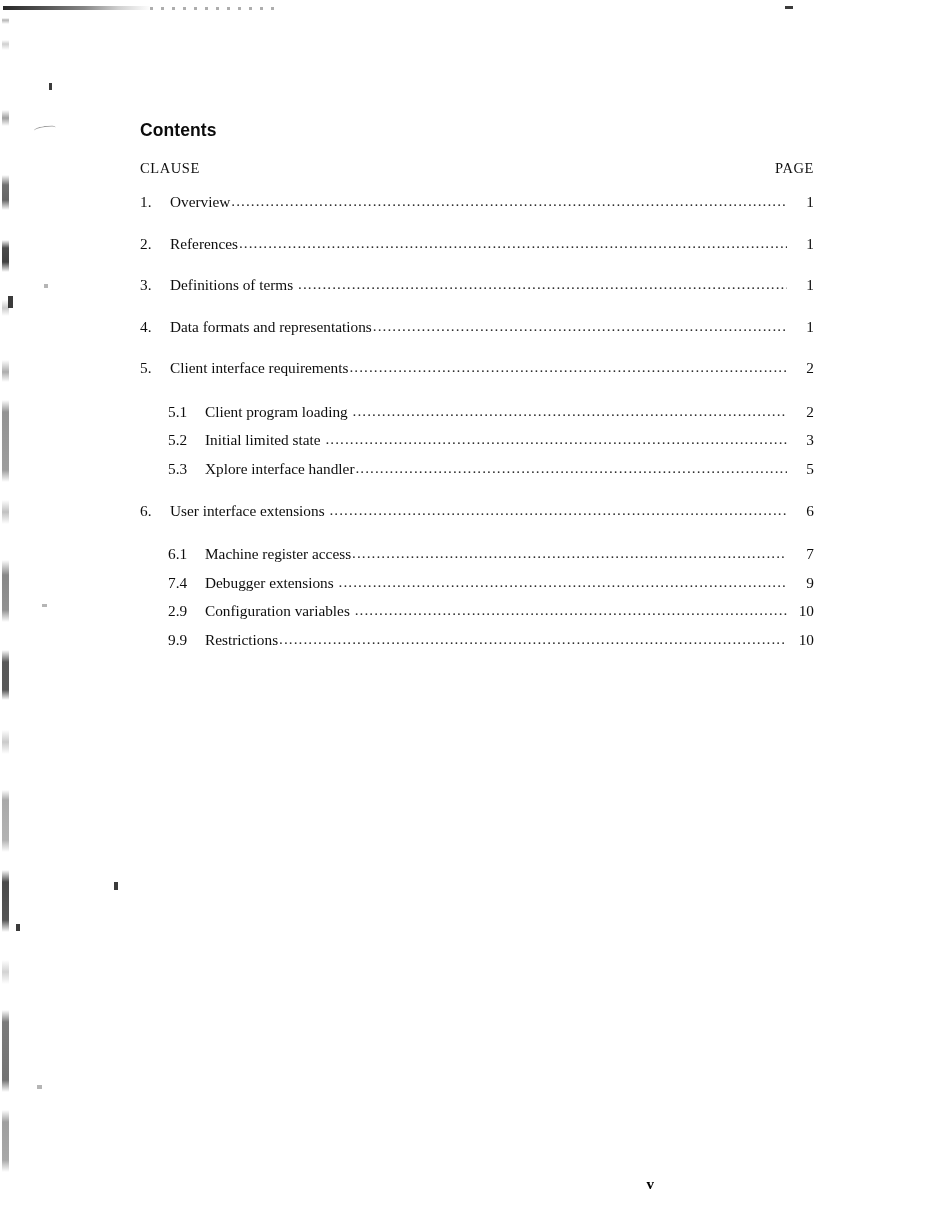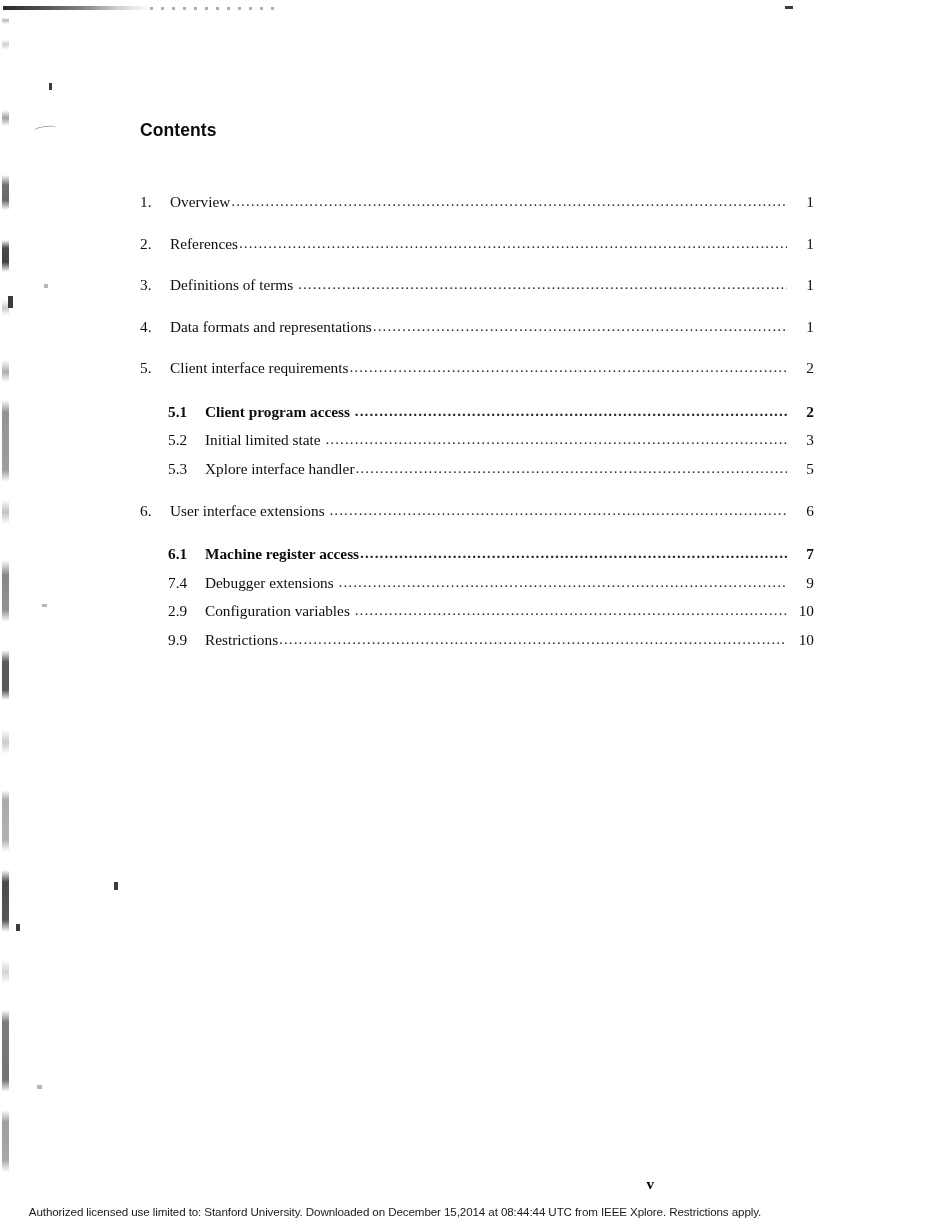--- a/index.html
+++ b/index.html
@@ -167,21 +167,21 @@
   .toc-row {
     display: flex;
     align-items: baseline;
     font-size: 15.3px;
     color: #0d0d0d;
     line-height: 1.28;
   }
   .toc-row.level-1 { margin-top: 22px; }
   .toc-row.level-1.first { margin-top: 0; }
   .toc-row.level-2 { margin-top: 9px; }
-  .toc-row.group-start { margin-top: 24px; font-weight: bold; }
+  .toc-row.group-start { margin-top: 24px; }
 
   .num {
     flex: 0 0 auto;
     text-align: left;
   }
   .level-1 .num { width: 30px; }
   .level-2 .num { width: 37px; margin-left: 28px; }
 
   .label {
     flex: 0 0 auto;
@@ -238,20 +238,24 @@
   <div class="speck-swoosh" style="left:34px; top:126px;"></div>
   <div class="speck speck-soft" style="left:44px; top:284px; width:4px; height:4px;"></div>
   <div class="speck" style="left:8px; top:296px; width:5px; height:12px;"></div>
   <div class="speck speck-soft" style="left:42px; top:604px; width:5px; height:3px;"></div>
   <div class="speck" style="left:114px; top:882px; width:4px; height:8px;"></div>
   <div class="speck" style="left:16px; top:924px; width:4px; height:7px;"></div>
   <div class="speck speck-soft" style="left:37px; top:1085px; width:5px; height:4px;"></div>
 
   <div class="contents-heading">Contents</div>
 
+  <div class="col-headers">
+    <span>CLAUSE</span>
+    <span>PAGE</span>
+  </div>
 
   <div class="toc" id="toc-list">
       <div class="toc-row level-1 first">
         <span class="num">1.</span>
         <span class="label">Overview</span>
         <span class="label"></span>
         <span class="leader">............................................................................................................................................................................................................................</span>
         <span class="pageno">1</span>
       </div>
       <div class="toc-row level-1">
@@ -277,21 +281,21 @@
       </div>
       <div class="toc-row level-1">
         <span class="num">5.</span>
         <span class="label">Client interface requirements</span>
         <span class="label"></span>
         <span class="leader">............................................................................................................................................................................................................................</span>
         <span class="pageno">2</span>
       </div>
       <div class="toc-row level-2 group-start">
         <span class="num">5.1</span>
-        <span class="label">Client program access</span>
+        <span class="label">Client program loading</span>
         <span class="label"> </span>
         <span class="leader">............................................................................................................................................................................................................................</span>
         <span class="pageno">2</span>
       </div>
       <div class="toc-row level-2">
         <span class="num">5.2</span>
         <span class="label">Initial limited state</span>
         <span class="label"> </span>
         <span class="leader">............................................................................................................................................................................................................................</span>
         <span class="pageno">3</span>
@@ -335,15 +339,14 @@
         <span class="num">9.9</span>
         <span class="label">Restrictions</span>
         <span class="label"></span>
         <span class="leader">............................................................................................................................................................................................................................</span>
         <span class="pageno">10</span>
       </div>
     </div>
 
   <div class="folio">v</div>
 
-  <div class="footer-note">Authorized licensed use limited to: Stanford University. Downloaded on December 15,2014 at 08:44:44 UTC from IEEE Xplore.  Restrictions apply.</div>
 
 </div>
 
 </body></html>

